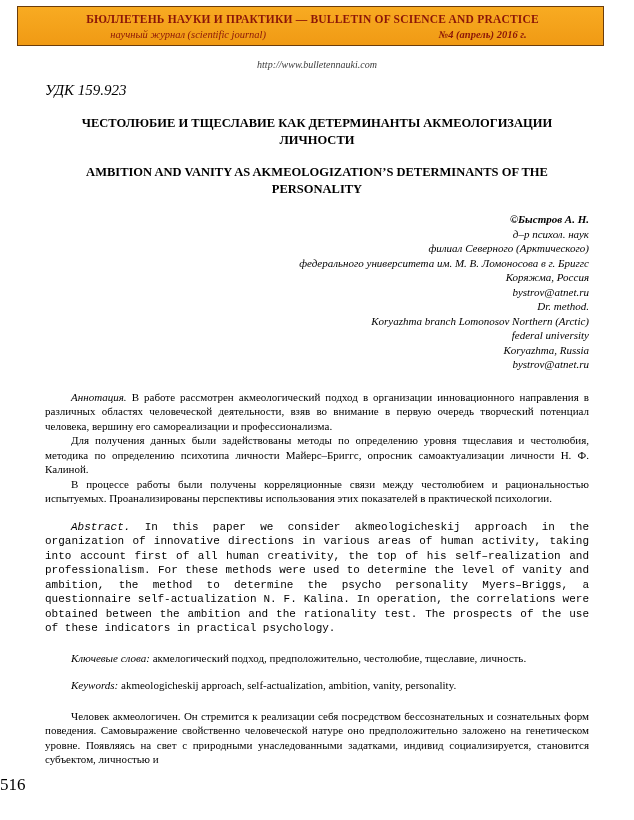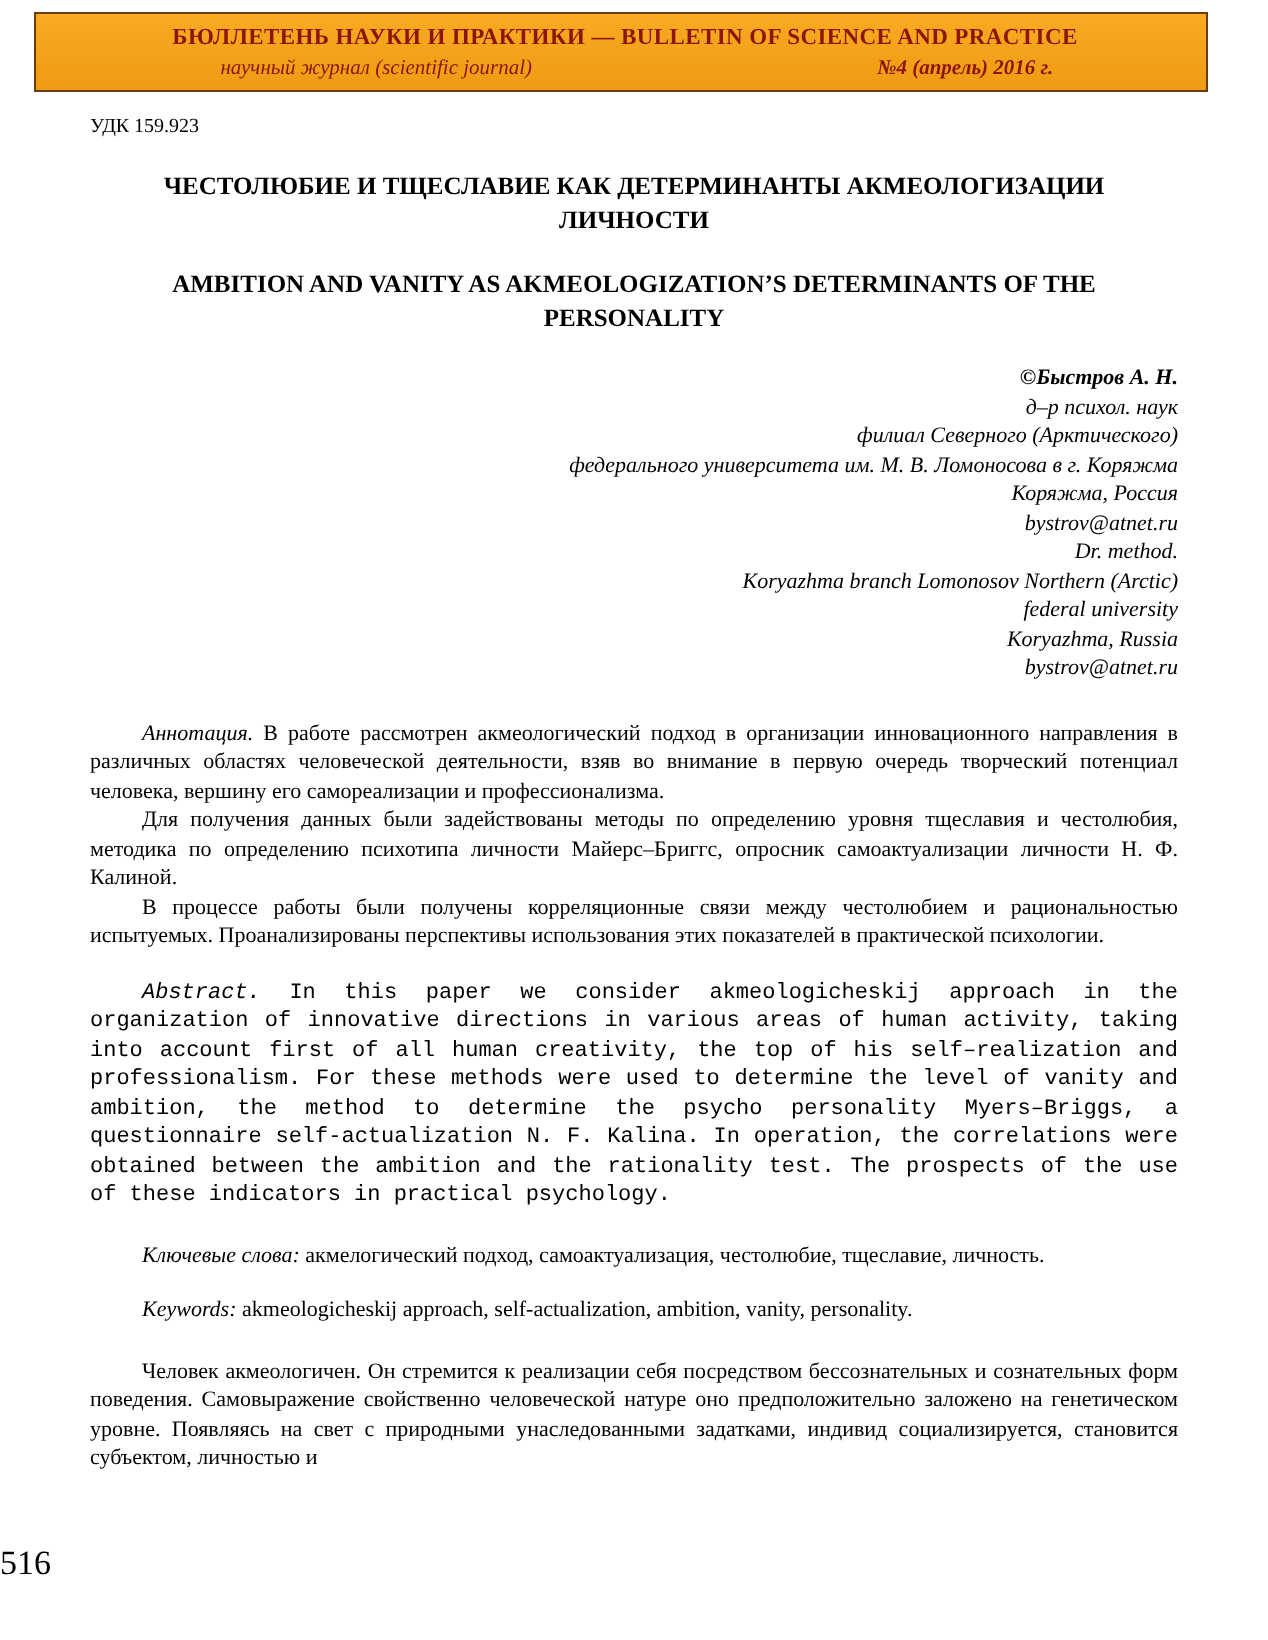--- a/index.html
+++ b/index.html
@@ -42,21 +42,21 @@
   .banner-sub { flex: 1.4; text-align: center; font-style: italic; }
   .banner-issue { flex: 1; text-align: center; font-style: italic; font-weight: bold; }
   
   .url {
     margin-top: 13px;
     text-align: center;
     font-style: italic;
     font-size: 10px;
     color: #3a3a3a;
   }
-  .udc { margin: 12px 45px 0 45px; font-size: 10px; }
+  .udc { margin: 12px 45px 0 45px; font-size: 15px; font-style: italic; }
   .title-ru, .title-en {
     margin: 16px 70px 0 70px;
     text-align: center;
     font-weight: bold;
     font-size: 12.5px;
     line-height: 17px;
   }
   .title-en { margin-top: 15px; }
   
   .authors {
@@ -94,53 +94,54 @@
 <div class="page">
 
   <div class="banner">
     <div class="banner-title">БЮЛЛЕТЕНЬ НАУКИ И ПРАКТИКИ — BULLETIN OF SCIENCE AND PRACTICE</div>
     <div class="banner-row">
       <span class="banner-sub">научный журнал (scientific journal)</span>
       <span class="banner-issue">№4 (апрель) 2016 г.</span>
     </div>
   </div>
 
+  <div class="url">http://www.bulletennauki.com</div>
 
   <div class="udc">УДК 159.923</div>
 
   <div class="title-ru">ЧЕСТОЛЮБИЕ И ТЩЕСЛАВИЕ КАК ДЕТЕРМИНАНТЫ АКМЕОЛОГИЗАЦИИ ЛИЧНОСТИ</div>
 
   <div class="title-en">AMBITION AND VANITY AS AKMEOLOGIZATION’S DETERMINANTS OF THE PERSONALITY</div>
 
   <div class="authors">
     <div class="author-line bold">©Быстров А. Н.</div>
     <div class="author-line">д–р психол. наук</div>
     <div class="author-line">филиал Северного (Арктического)</div>
-    <div class="author-line">федерального университета им. М. В. Ломоносова в г. Коряжма</div>
+    <div class="author-line">федерального университета им. М. В. Ломоносова в г. Бриггс</div>
     <div class="author-line">Коряжма, Россия</div>
     <div class="author-line">bystrov@atnet.ru</div>
     <div class="author-line">Dr. method.</div>
     <div class="author-line">Koryazhma branch Lomonosov Northern (Arctic)</div>
     <div class="author-line">federal university</div>
     <div class="author-line">Koryazhma, Russia</div>
     <div class="author-line">bystrov@atnet.ru</div>
   </div>
 
   <div class="section annotation-block">
     <p class="para"><span class="ital">Аннотация.</span> <span>В работе рассмотрен акмеологический подход в организации инновационного направления в различных областях человеческой деятельности, взяв во внимание в первую очередь творческий потенциал человека, вершину его самореализации и профессионализма.</span></p>
     <p class="para">Для получения данных были задействованы методы по определению уровня тщеславия и честолюбия, методика по определению психотипа личности Майерс–Бриггс, опросник самоактуализации личности Н. Ф. Калиной.</p>
     <p class="para">В процессе работы были получены корреляционные связи между честолюбием и рациональностью испытуемых. Проанализированы перспективы использования этих показателей в практической психологии.</p>
   </div>
 
   <div class="section abstract-block">
     <p class="para"><span class="ital">Abstract.</span> <span>In this paper we consider akmeologicheskij approach in the organization of innovative directions in various areas of human activity, taking into account first of all human creativity, the top of his self–realization and professionalism. For these methods were used to determine the level of vanity and ambition, the method to determine the psycho personality Myers–Briggs, a questionnaire self-actualization N. F. Kalina. In operation, the correlations were obtained between the ambition and the rationality test. The prospects of the use of these indicators in practical psychology.</span></p>
   </div>
 
   <div class="section keywords-ru">
-    <p class="para"><span class="ital">Ключевые слова:</span> <span>акмелогический подход, самоактуализация, честолюбие, тщеславие, личность.</span></p>
+    <p class="para"><span class="ital">Ключевые слова:</span> <span>акмелогический подход, предположительно, честолюбие, тщеславие, личность.</span></p>
   </div>
 
   <div class="section keywords-en">
     <p class="para"><span class="ital">Keywords:</span> <span>akmeologicheskij approach, self-actualization, ambition, vanity, personality.</span></p>
   </div>
 
   <div class="section body-block">
     <p class="para">Человек акмеологичен. Он стремится к реализации себя посредством бессознательных и сознательных форм поведения. Самовыражение свойственно человеческой натуре оно предположительно заложено на генетическом уровне. Появляясь на свет с природными унаследованными задатками, индивид социализируется, становится субъектом, личностью и</p>
   </div>
 

